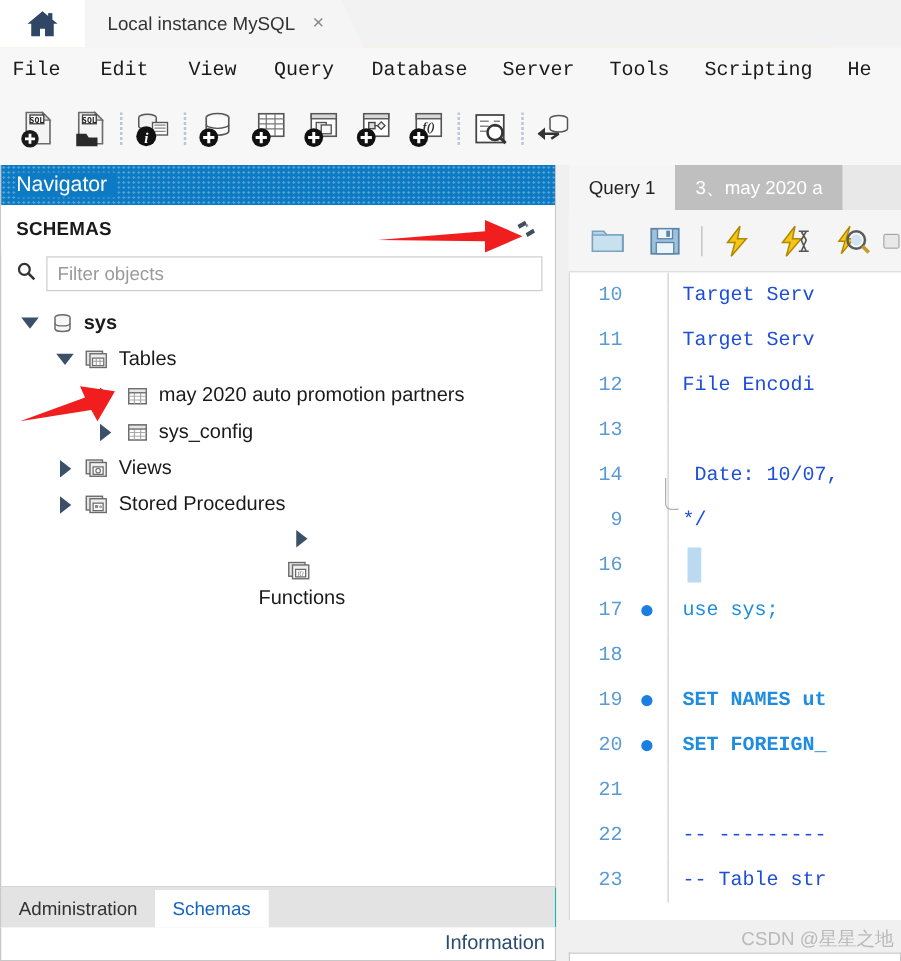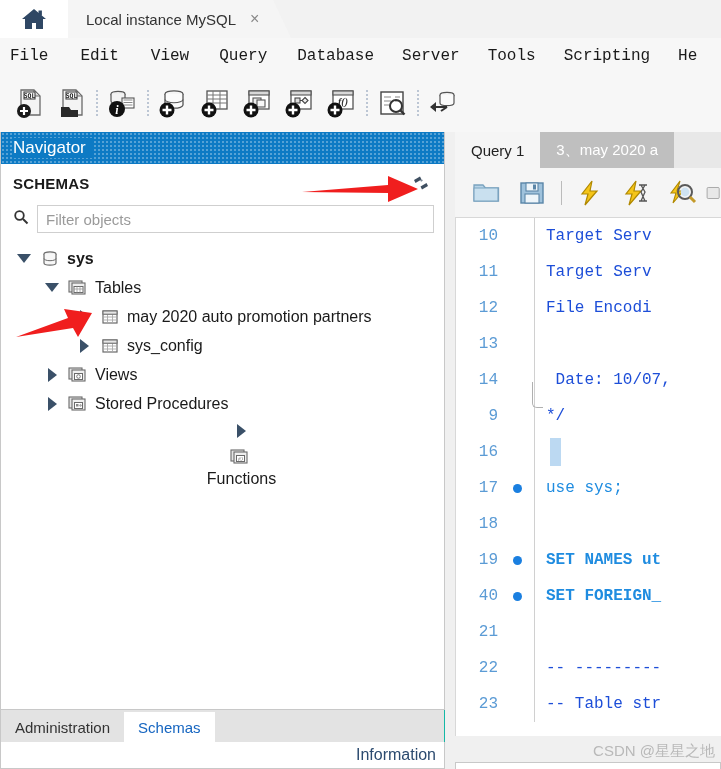--- a/index.html
+++ b/index.html
@@ -653,21 +653,21 @@
       <div class="code-row">
         <span class="ln">19</span>
         <span class="dot-col">
             <i class="dot"></i>
           </span>
         <span class="gut-line"></span>
         <span class="code-txt" style="color:#1f8ce0;font-weight:bold;">SET NAMES ut</span>
       </div>
 
       <div class="code-row">
-        <span class="ln">40</span>
+        <span class="ln">20</span>
         <span class="dot-col">
             <i class="dot"></i>
           </span>
         <span class="gut-line"></span>
         <span class="code-txt" style="color:#1f8ce0;font-weight:bold;">SET FOREIGN_</span>
       </div>
 
       <div class="code-row">
         <span class="ln">21</span>
         <span class="dot-col"></span>

